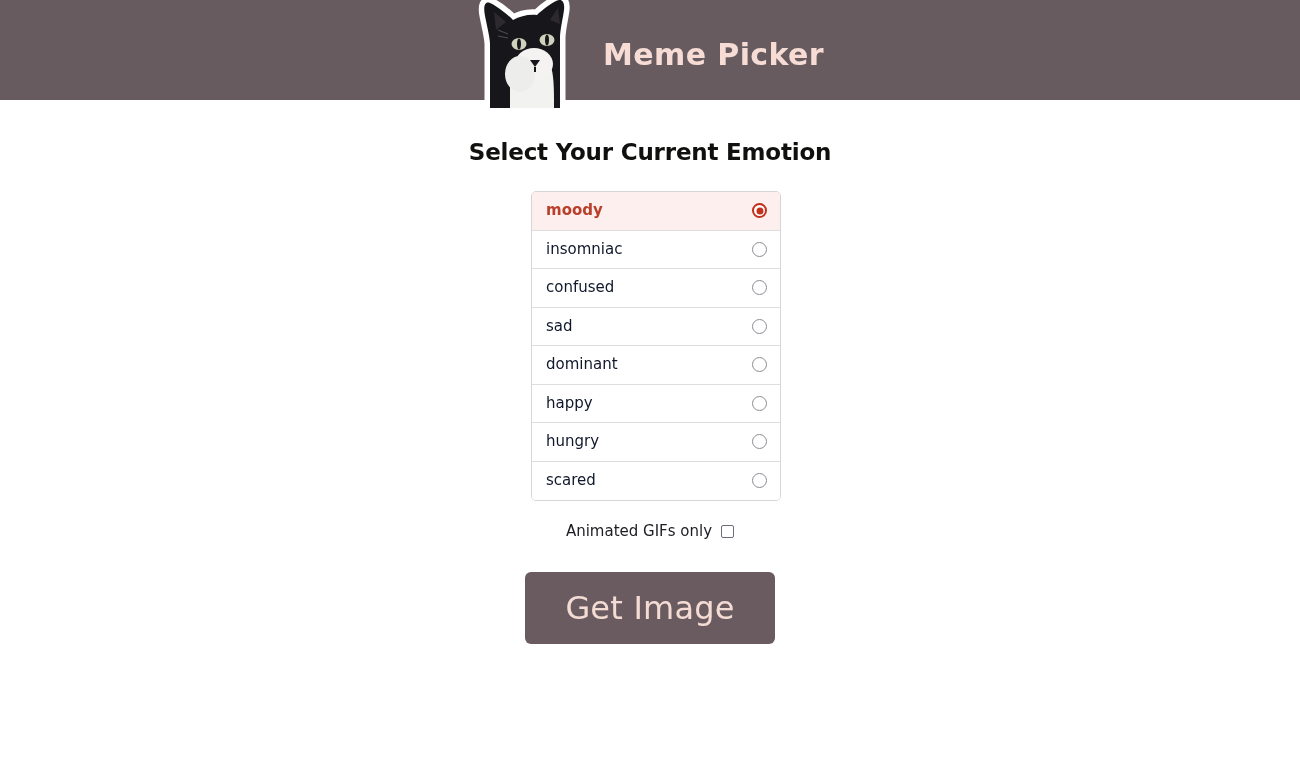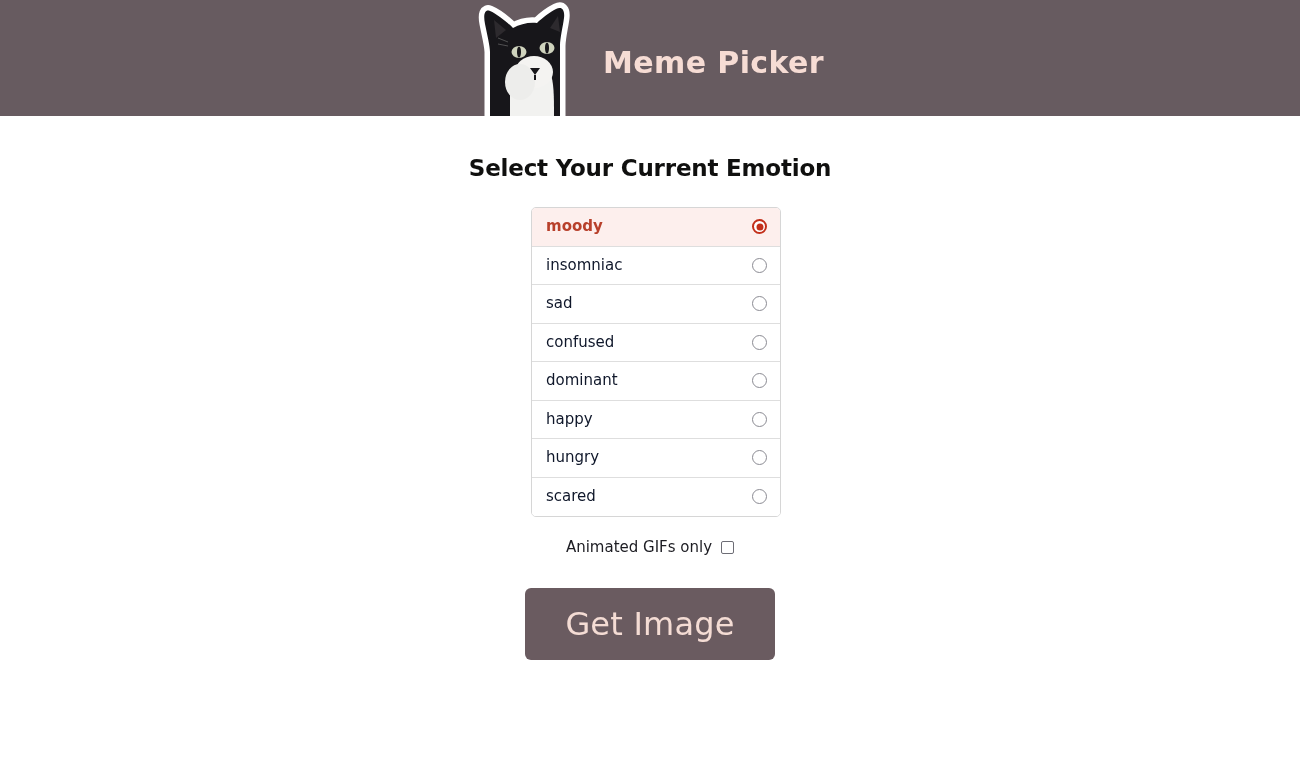--- a/index.html
+++ b/index.html
@@ -12,21 +12,21 @@
     height: 757px;
     background: #ffffff;
     font-family: "DejaVu Sans", sans-serif;
     overflow: hidden;
   }
 
   
   .header {
     position: relative;
     width: 100%;
-    height: 116px;
+    height: 100px;
     background: #675B60;
     display: flex;
     align-items: center;
     justify-content: center;
     overflow: visible;
   }
   .header-inner {
     display: flex;
     align-items: flex-end;
     height: 116px;
@@ -221,26 +221,26 @@
       <span class="emotion-label">moody</span>
       <span class="radio checked"></span>
     </div>
 
     <div class="emotion-row">
       <span class="emotion-label">insomniac</span>
       <span class="radio"></span>
     </div>
 
     <div class="emotion-row">
+      <span class="emotion-label">confused</span>
+      <span class="radio"></span>
+    </div>
+
+    <div class="emotion-row">
       <span class="emotion-label">sad</span>
-      <span class="radio"></span>
-    </div>
-
-    <div class="emotion-row">
-      <span class="emotion-label">confused</span>
       <span class="radio"></span>
     </div>
 
     <div class="emotion-row">
       <span class="emotion-label">dominant</span>
       <span class="radio"></span>
     </div>
 
     <div class="emotion-row">
       <span class="emotion-label">happy</span>

